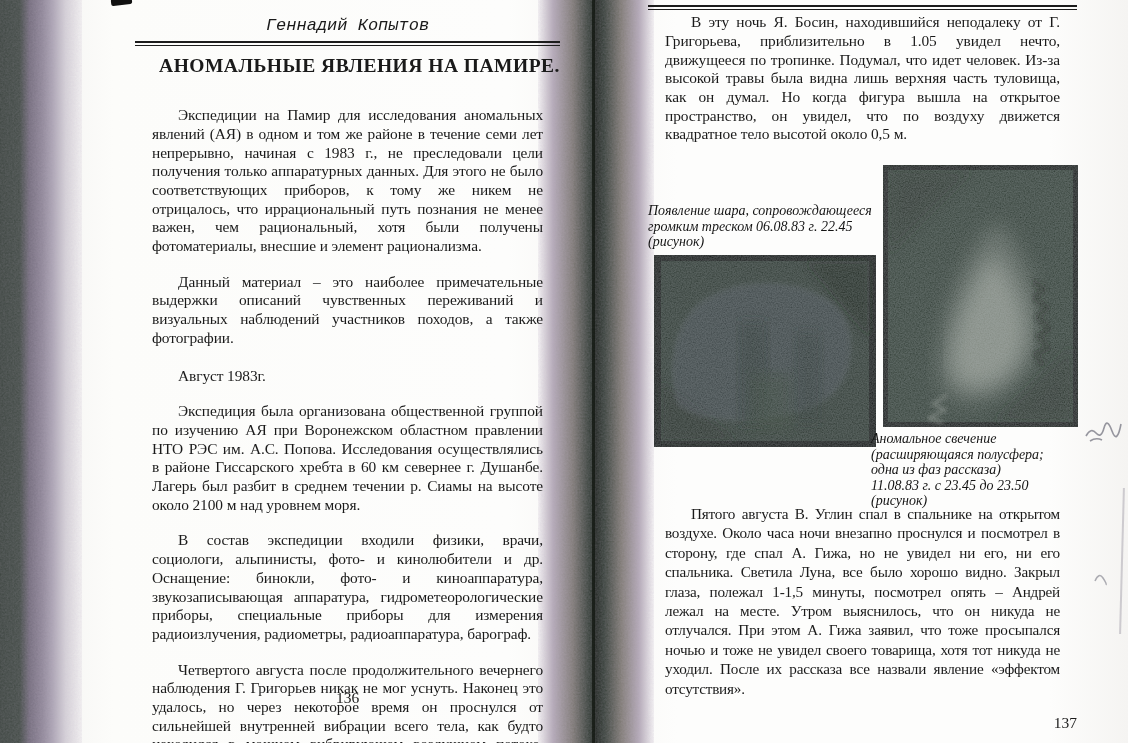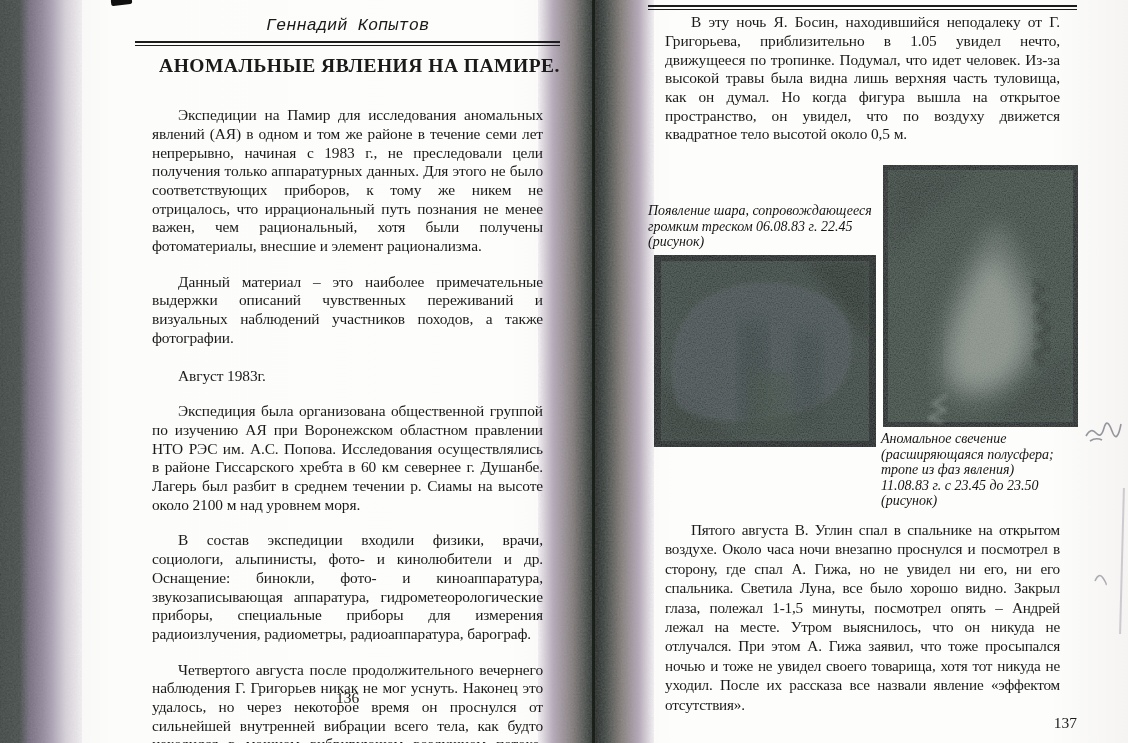--- a/index.html
+++ b/index.html
@@ -29,26 +29,26 @@
   .body-par{margin:17px;text-indent:26px;text-align:justify;font-size:15.4px;line-height:18.7px;letter-spacing:-.1px;hyphens:auto;}
   .par-start{margin-top:29px;}
   .par-gap{margin-top:19px;}
   .page-num{position:absolute;left:0;width:100%;text-align:center;font-size:15.5px;}
   .page-left .page-num{top:689px;}
   .page-right .page-num{top:714px;text-align:right;}
   
   .figure-area{position:absolute;left:0;top:163px;width:429px;height:350px;}
   .fig-caption{position:absolute;font-style:italic;font-size:14px;line-height:15.6px;color:#151515;}
   .cap1{left:0;top:40px;width:230px;}
-  .cap2{left:233px;top:268px;width:202px;}
+  .cap2{left:223px;top:268px;width:202px;}
   .fig-caption span{display:block;}
   .photo{position:absolute;display:block;}
   .photo1{left:6px;top:92px;width:222px;height:192px;}
   .photo2{left:235px;top:2px;width:195px;height:262px;}
-  .bottom-block{position:absolute;left:0;top:503px;width:429px;}
+  .bottom-block{position:absolute;left:0;top:487px;width:429px;}
   .bottom-block .body-par{font-size:15.2px;line-height:19.4px;letter-spacing:-.2px;}
   .defs-svg{position:absolute;width:0;height:0;}
 </style>
 </head>
 <body>
 
 <svg class="defs-svg" aria-hidden="true">
   <defs>
     <filter id="grain" x="0" y="0" width="100%" height="100%">
       <feTurbulence type="fractalNoise" baseFrequency="0.8" numOctaves="2" seed="4" stitchTiles="stitch"></feTurbulence>
@@ -143,21 +143,21 @@
         <path d="M118,60 C138,82 152,118 155,148 C158,178 150,200 132,218 C114,234 92,242 74,234 C58,227 52,208 56,186 C62,146 78,104 98,74 C105,64 112,56 118,60 Z" fill="#8f958c" opacity="0.38" filter="url(#b10)"></path>
         <path d="M115,95 C130,115 140,140 142,160 C144,182 136,200 122,212 C108,222 90,226 78,218 C68,211 66,196 70,178 C76,148 90,118 103,98 C107,92 112,90 115,95 Z" fill="#c3c8bc" opacity="0.4" filter="url(#b10)"></path>
         <path d="M150,116 l10,8 -8,9 12,10 -9,9 11,12 -10,7 9,12 -12,6 7,12" fill="none" stroke="#0e150f" stroke-width="6" opacity="0.7" filter="url(#b2)"></path>
         <path d="M64,230 l-14,9 12,6 -16,8 14,5" fill="none" stroke="#9ba198" stroke-width="3" opacity="0.5" filter="url(#b2)"></path>
         <rect width="195" height="262" filter="url(#grain)" opacity="0.34"></rect>
       </svg>
 
       <div class="fig-caption cap2">
         <span>Аномальное свечение</span>
         <span>(расширяющаяся полусфера;</span>
-        <span>тропе из фаз явления)</span>
+        <span>одна из фаз рассказа)</span>
         <span>11.08.83 г. с 23.45 до 23.50</span>
         <span>(рисунок)</span>
       </div>
     </div>
 
     <div class="bottom-block">
       <p class="body-par">Пятого августа В. Углин спал в спальнике на открытом воздухе. Около часа ночи внезапно проснулся и посмотрел в сторону, где спал А. Гижа, но не увидел ни его, ни его спальника. Светила Луна, все было хорошо видно. Закрыл глаза, полежал 1-1,5 минуты, посмотрел опять – Андрей лежал на месте. Утром выяснилось, что он никуда не отлучался. При этом А. Гижа заявил, что тоже просыпался ночью и тоже не увидел своего товарища, хотя тот никуда не уходил. После их рассказа все назвали явление «эффектом отсутствия».</p>
     </div>
 
     <div class="page-num">137</div>

